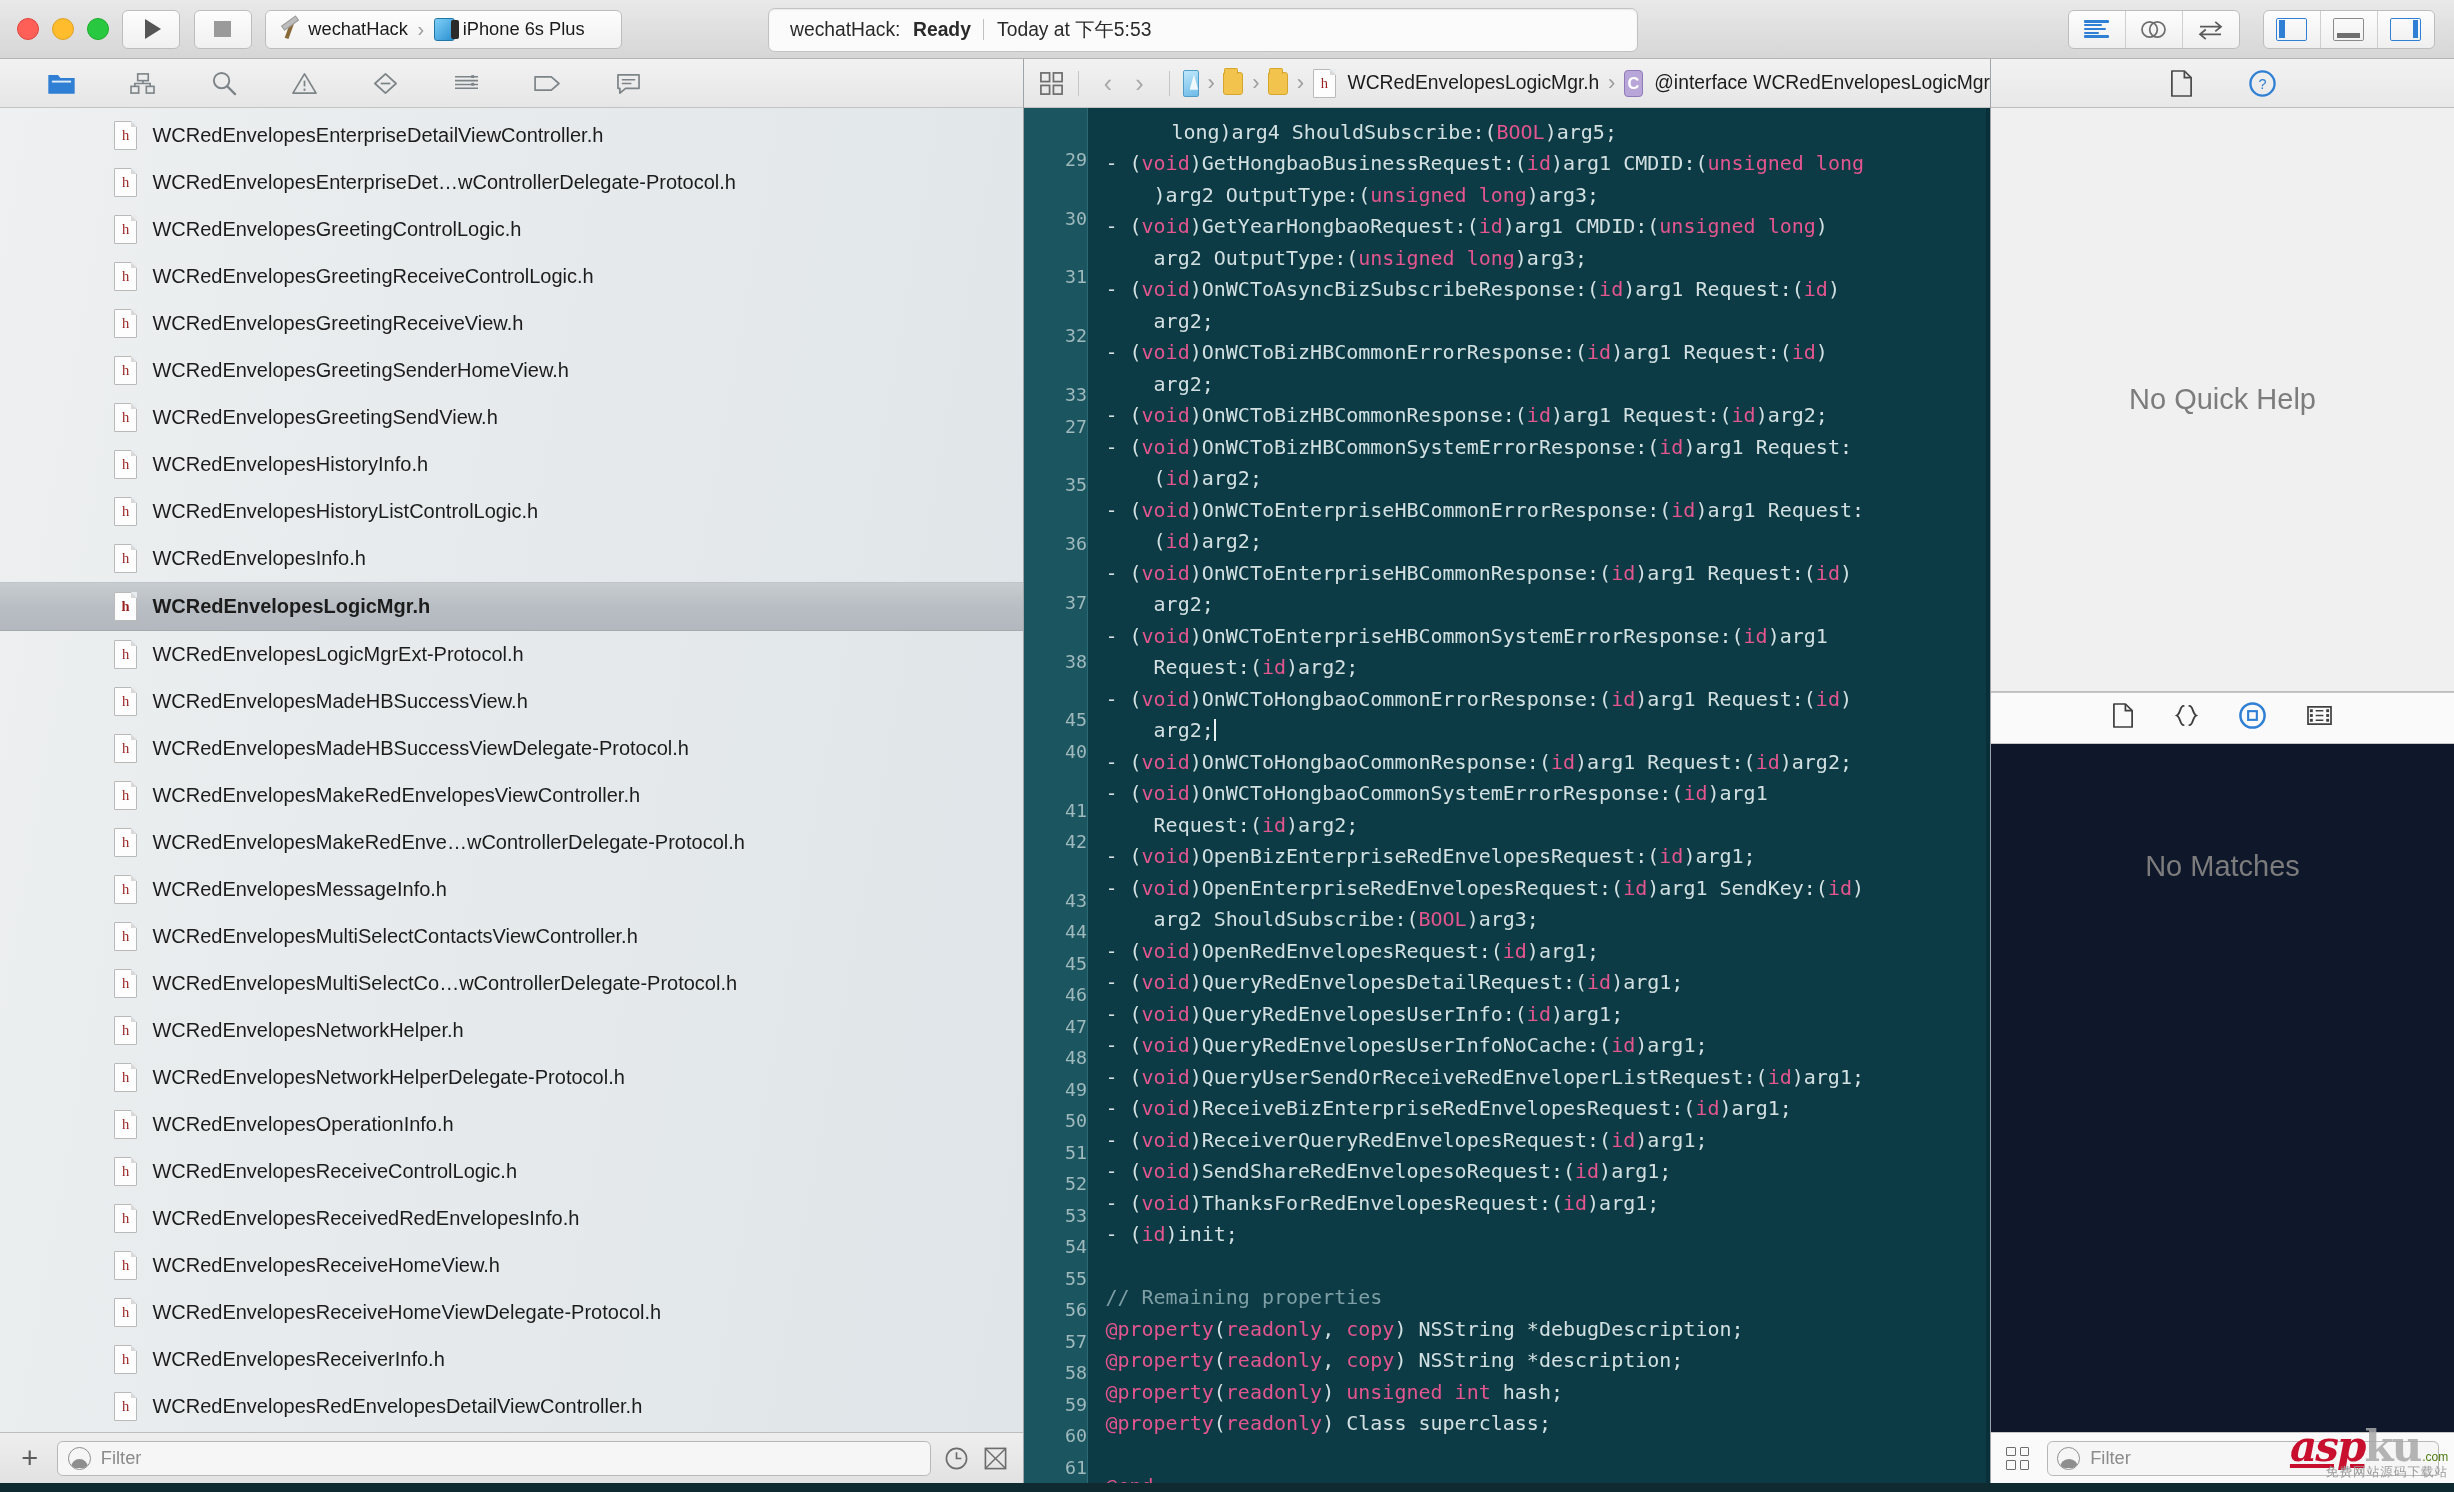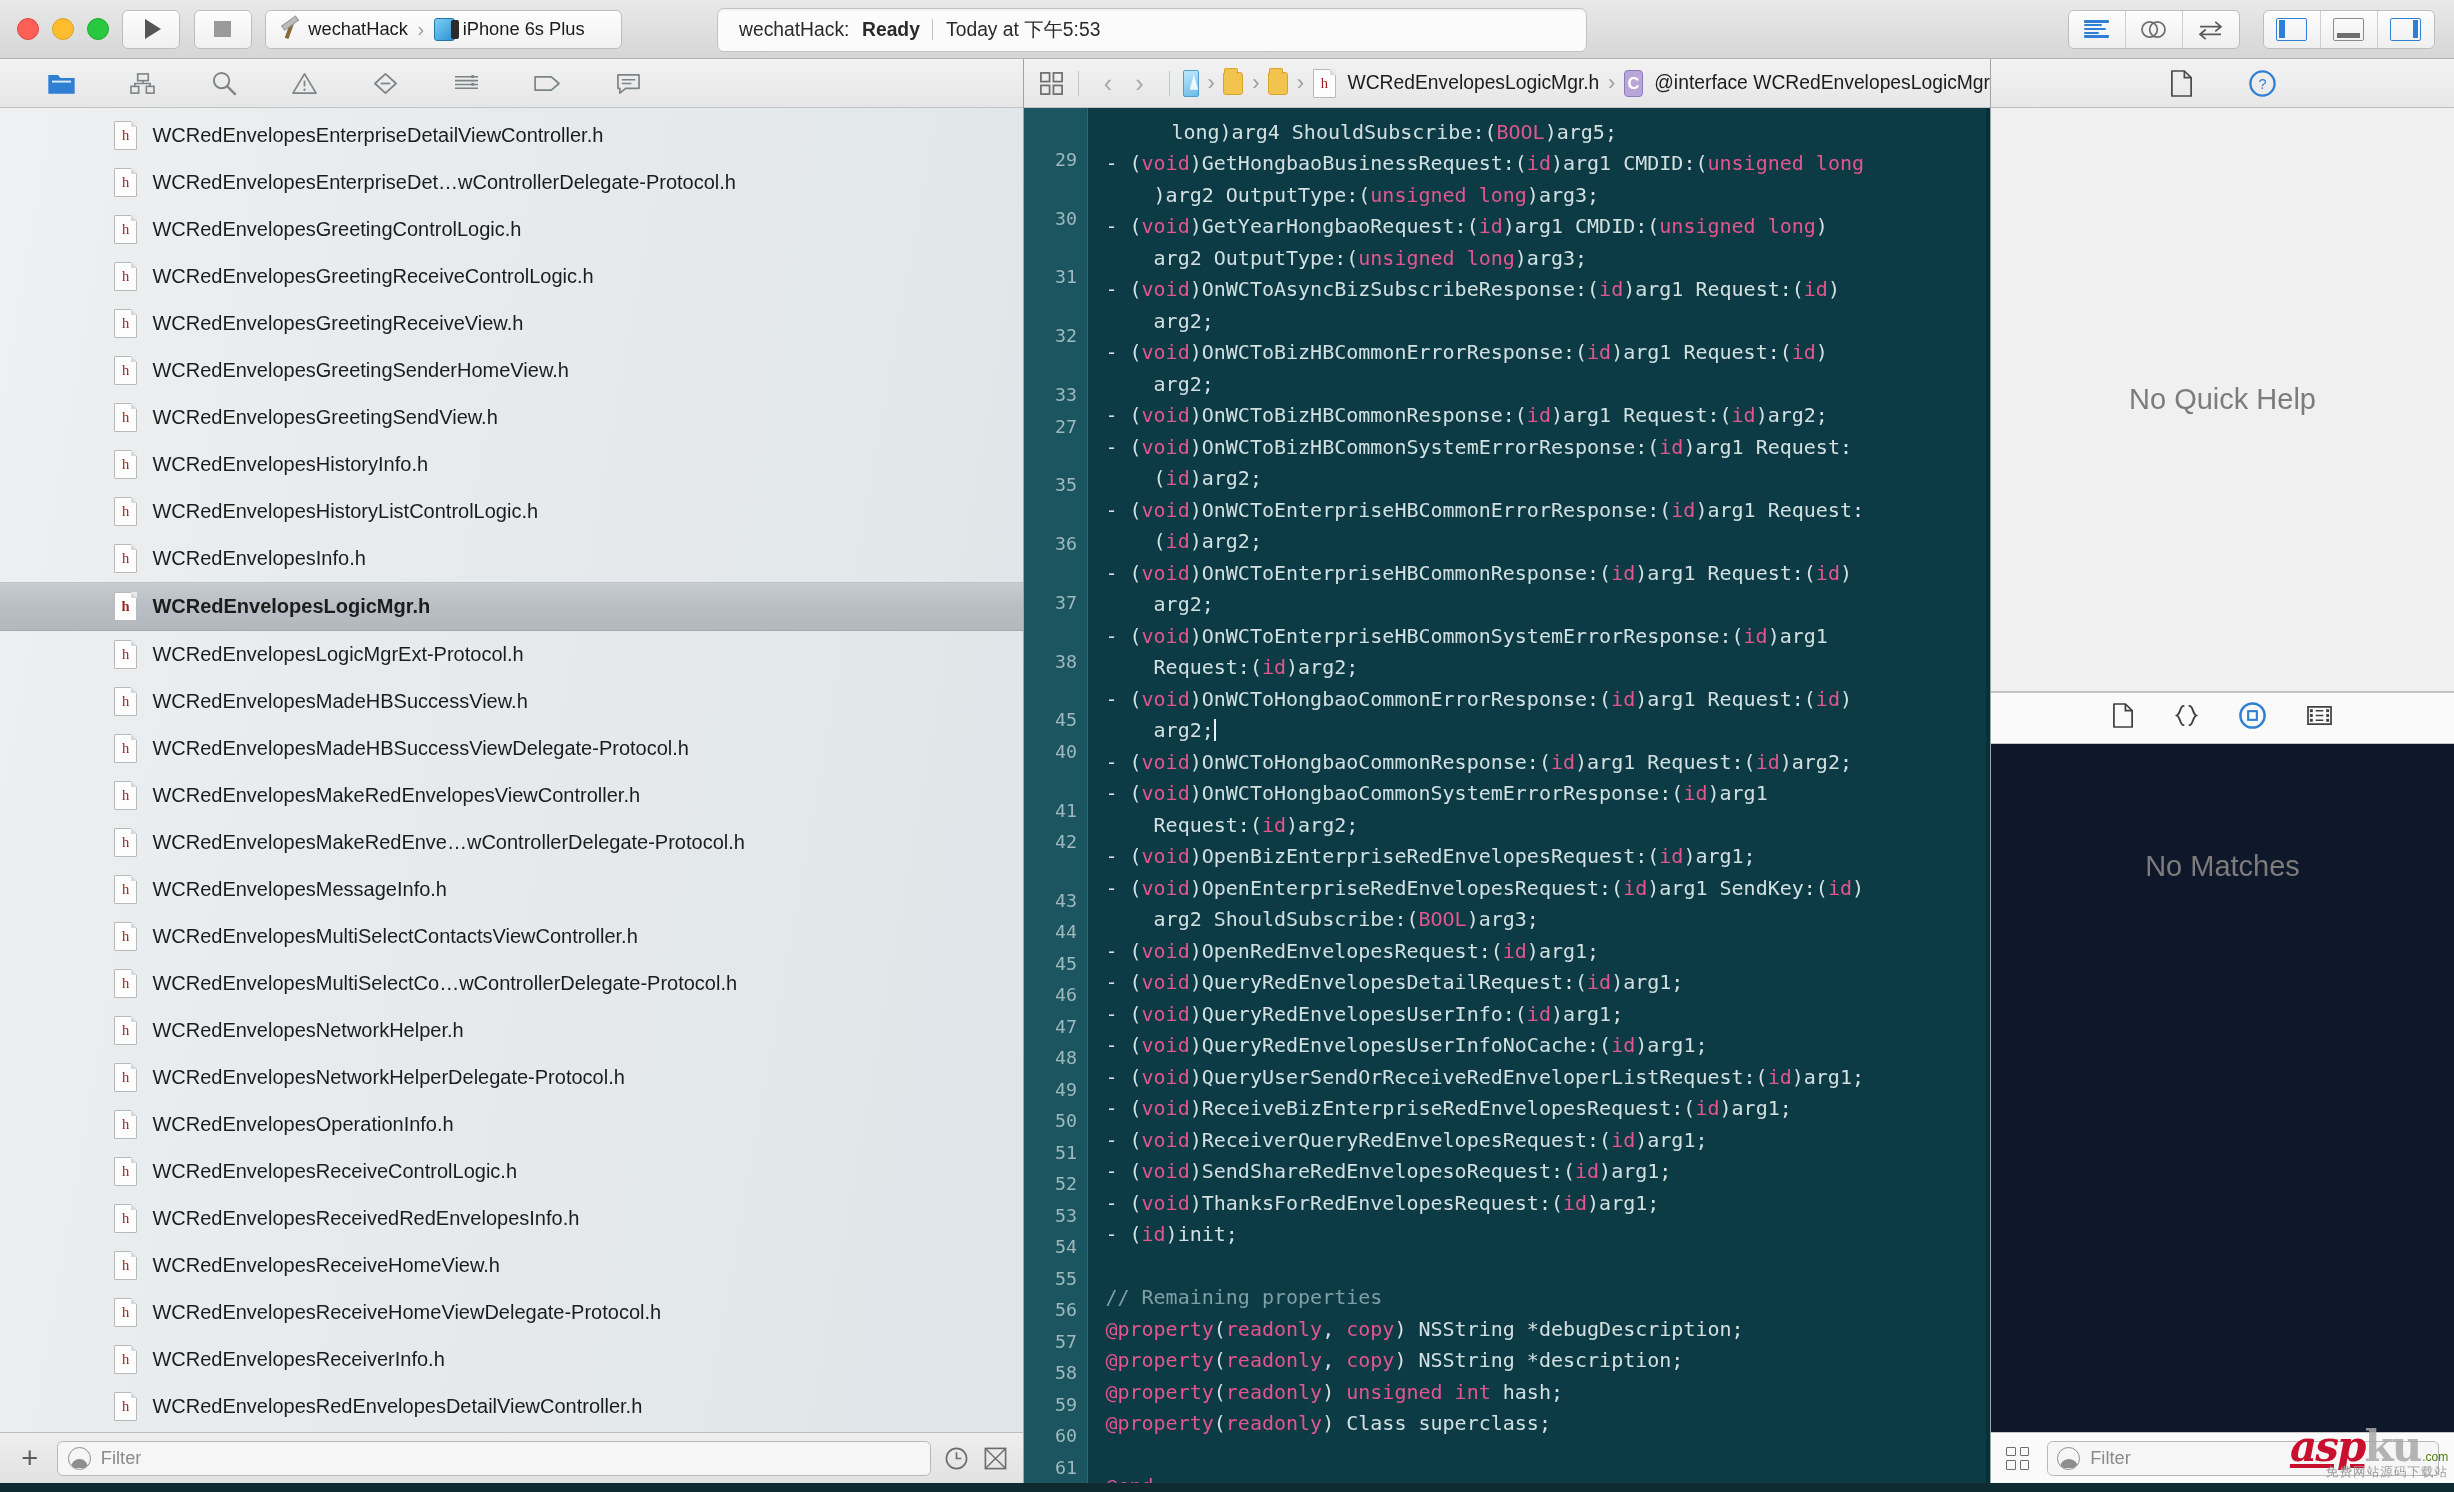--- a/index.html
+++ b/index.html
@@ -40,21 +40,21 @@
     font-size:18.3px;color:#1b1b1b;
   }
   .scheme .sep{color:#9a9a9a;font-size:20px;margin:0 1.9px;}
   .hammer{width:21px;height:21px;position:relative;}
   .hammer:before{content:"";position:absolute;left:8.7px;top:0;width:3.9px;height:20px;background:#8a6a3a;transform:rotate(20deg);}
   .hammer:after{content:"";position:absolute;left:1px;top:1px;width:16.4px;height:3.9px;background:#bdbdbd;border:1px solid #999;transform:rotate(-36deg);}
   .phoneic{width:19.3px;height:21px;border-radius:2.9px;background:linear-gradient(135deg,#7fd0f7,#2a8fd0);position:relative;border:1px solid #2176a8;}
   .phoneic:after{content:"";position:absolute;right:-4.8px;top:1px;width:7.7px;height:19.3px;background:#2b2b2b;border-radius:1.9px;}
 
   .status{
-    position:absolute;left:717px;width:826px;height:42px;top:7.7px;
+    position:absolute;left:768px;width:826px;height:42px;top:7.7px;
     background:#fbfbfb;border:1px solid #c2c2c2;border-radius:6.8px;
     display:flex;align-items:center;padding:0 21px;gap:12.6px;
     font-size:19.3px;color:#2a2a2a;
     box-shadow:0 1px 1.9px rgba(0,0,0,.07) inset;
   }
   .status b{font-weight:bold;}
   .status .vline{width:1px;height:21px;background:#c0c0c0;}
 
   .tbright{position:absolute;right:19.3px;display:flex;align-items:center;gap:23px;}
   .seg{display:flex;background:linear-gradient(to bottom,#fdfdfd,#efefef);border:1px solid #bdbdbd;border-radius:5.8px;overflow:hidden;height:37px;}
@@ -142,21 +142,21 @@
   .relic{width:25px;height:25px;color:#6e6e6e;}
 
   .codewrap{flex:1;display:flex;min-height:0;position:relative;overflow:hidden;background:#0c3b45;}
   .gutter{
     width:64px;flex:0 0 64px;background:#1b5560;
     display:flex;flex-direction:column;align-items:flex-end;
     padding-top:8.7px;box-sizing:border-box;border-right:1px solid #2b6a74;
   }
   .gnum{
     height:31.5px;line-height:31.5px;font-family:"DejaVu Sans Mono","Liberation Mono",monospace;
-    font-size:18.3px;color:#9fb9bd;padding-right:10px;
+    font-size:18.3px;color:#9fb9bd;padding-right:0;
   }
   .code{
     flex:1;padding-top:8.7px;padding-left:17.4px;box-sizing:border-box;
     font-family:"DejaVu Sans Mono","Liberation Mono",monospace;
     font-size:20px;line-height:31.5px;color:#c9d6d8;white-space:pre;
     overflow:hidden;
   }
   .code .kw{color:#e3568f;}
   .code .cm{color:#7f9fa6;}
   .code .nm{color:#d3e0e2;}

